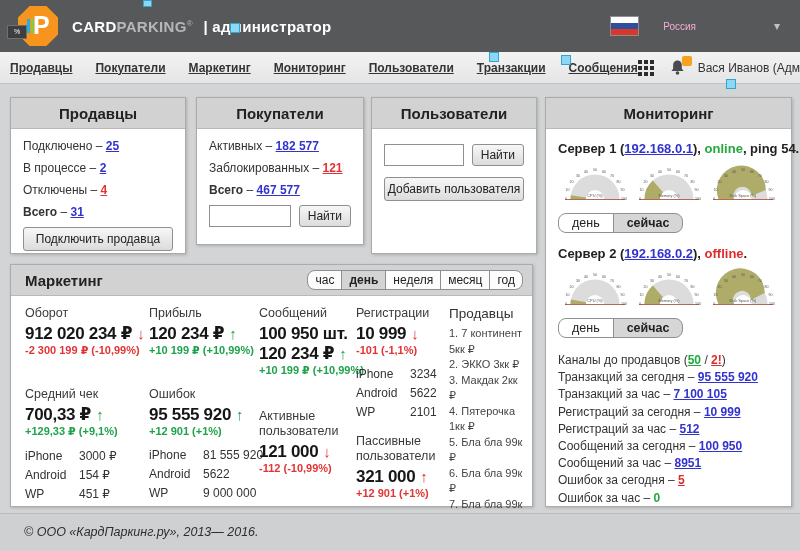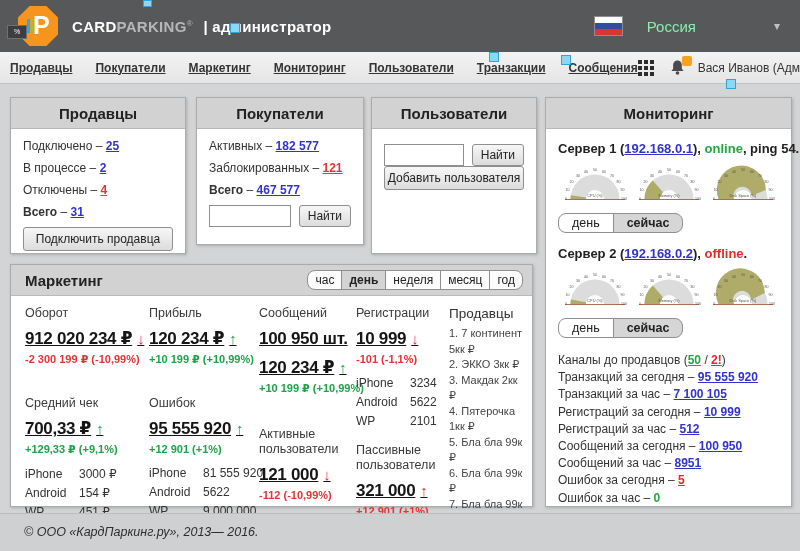--- a/index.html
+++ b/index.html
@@ -21,21 +21,21 @@
     color:#fff;font-size:7px;line-height:12px;text-align:center;}
   .brand{margin-left:12px;font-size:15px;letter-spacing:.3px;white-space:nowrap;}
   .b1{color:#fff;font-weight:700}
   .b2{color:#b7b7b7;font-weight:700}
   .breg{color:#b7b7b7;font-size:8px}
   .brole{color:#fff;font-weight:700;margin-left:6px}
   .hdr-right{margin-left:auto;display:flex;align-items:center;padding-right:6px;}
   .flag{width:27px;height:18px;border:1px solid #8d8d8d;display:flex;flex-direction:column;box-sizing:content-box;}
   .flag i{flex:1;display:block}
   .f1{background:#ffffff}.f2{background:#2f4f9e}.f3{background:#d8372c}
-  .country{color:#86efac;font-size:15px;margin-left:24px;}
+  .country{color:#f9a8d4;font-size:10px;margin-left:24px;}
   .caret{color:#c2c2c2;margin-left:78px;font-size:12px;cursor:pointer;}
   
   nav{height:32px;background:linear-gradient(#f3f3f3,#e5e5e5);border-bottom:1px solid #c3c3c3;
     display:flex;align-items:center;padding:0 10px;box-sizing:border-box;font-size:12px;}
   .nav-links{display:flex;gap:23px;}
   .nav-link{color:#333;font-weight:700;text-decoration:underline;cursor:pointer;white-space:nowrap;}
   .nav-right{margin-left:auto;display:flex;align-items:center;gap:9px;padding-right:18px;}
   .grid-icon{width:16px;height:16px;display:grid;grid-template-columns:repeat(3,4px);grid-auto-rows:4px;gap:2px;cursor:pointer;}
   .grid-icon b{background:#2c2c2c;display:block;}
   .bell-wrap{position:relative;width:20px;height:17px;cursor:pointer;margin-left:6px;}
@@ -55,33 +55,33 @@
   .stat-row{margin-bottom:7px;font-size:12px;color:#333;white-space:nowrap;line-height:15px;}
   .stat-lbl.b{font-weight:700;}
   .stat-val{font-weight:700;text-decoration:underline;cursor:pointer;}
   .stat-val.blue{color:#3233cf}.stat-val.red{color:#e23434}
   .btn{background:linear-gradient(#f7f7f7,#dcdcdc);border:1px solid #8f8f8f;border-radius:3px;
     font-size:12px;color:#222;padding:3px 8px;font-family:inherit;cursor:pointer;}
   .btn.wide{display:block;width:calc(100% - 24px);margin:6px auto 0;padding:4px 0;}
   .search-row{display:flex;align-items:center;gap:8px;padding:0 12px;margin-top:3px;}
   .txt{flex:1;height:18px;border:1px solid #8f8f8f;min-width:0;font-family:inherit;font-size:12px;padding:1px 4px;}
   .p-users .search-row{margin-top:15px;}
-  .p-users .btn.wide{margin-top:0;}
+  .p-users .btn.wide{margin-top:11px;}
   
   .mk-h{justify-content:flex-start;padding:0 9px 0 14px;}
   .mk-title{margin-right:auto;}
   .seg{display:flex;}
   .seg-btn{border:1px solid #8f8f8f;background:#fcfcfc;font-size:12px;font-family:inherit;
     padding:2px 7px;margin-left:-1px;cursor:pointer;color:#222;white-space:nowrap;}
   .seg-btn:first-child{border-radius:8px 0 0 8px;margin-left:0;}
   .seg-btn:last-child{border-radius:0 8px 8px 0;}
   .seg-btn.active{background:#d4d4d4;font-weight:700;}
   .mk-grid{display:flex;padding:10px 6px 0 14px;}
   .mk-label{font-size:12.5px;color:#3a3a3a;margin-bottom:3px;line-height:15px;}
-  .mk-value{font-size:17px;font-weight:700;color:#161616;white-space:nowrap;line-height:29px;letter-spacing:-.3px;text-decoration:underline;}
+  .mk-value{font-size:17px;font-weight:700;color:#161616;white-space:nowrap;line-height:20px;letter-spacing:-.3px;}
   .mk-value .arr{font-size:15px;margin-left:5px;font-weight:700;}
   .arr.red,.mk-delta.red{color:#e23434}
   .arr.green,.mk-delta.green{color:#1ea34a}
   .mk-delta{font-size:11px;font-weight:700;white-space:nowrap;}
   .mk-table{margin-top:9px;font-size:12px;color:#333;}
   .mk-tr{display:flex;line-height:19px;white-space:nowrap;}
   .mk-tr .k{width:54px;flex:0 0 54px;}
   .mk-sellers-title{font-size:13.5px;color:#333;margin-bottom:5px;}
   .mk-seller-item{font-size:11px;color:#444;line-height:15.5px;}
   

